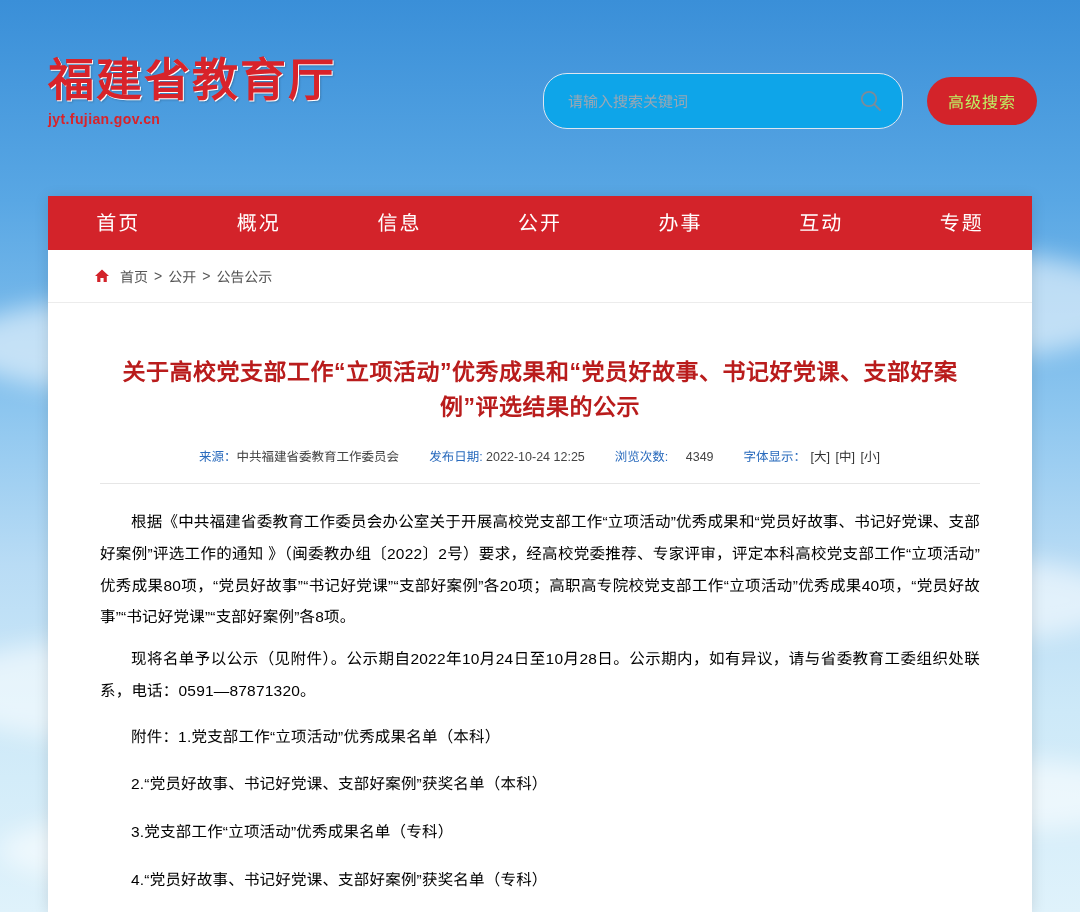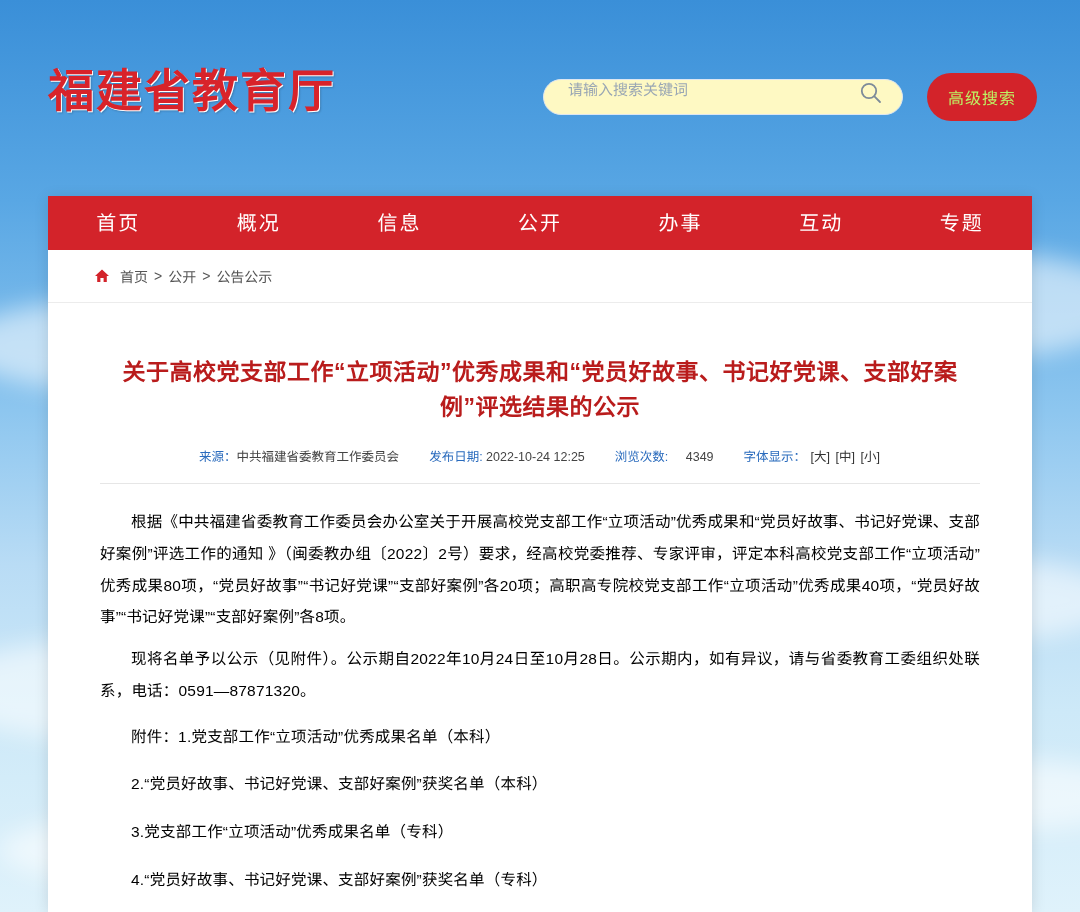--- a/index.html
+++ b/index.html
@@ -67,25 +67,25 @@
   }
   .search-wrap {
     position: absolute;
     left: 543px;
     top: 73px;
     display: flex;
     align-items: center;
   }
   .search-box {
     width: 360px;
-    height: 36px;
-    background: #fef9c3;
+    height: 56px;
+    background: #0ea5e9;
     border-radius: 24px;
     display: flex;
-    align-items: flex-start;
+    align-items: center;
     padding: 0 18px 0 22px;
     box-sizing: border-box;
     border: 1px solid #dde6f1;
   }
   .search-input {
     flex: 1;
     border: none;
     outline: none;
     background: transparent;
     font-size: 15px;
@@ -197,20 +197,21 @@
   <div class="cloud c1"></div>
   <div class="cloud c2"></div>
   <div class="cloud c3"></div>
   <div class="cloud c4"></div>
   <div class="cloud c5"></div>
   <div class="cloud c6"></div>
 
   <div class="header">
     <div class="logo-block">
       <div class="logo-title">福建省教育厅</div>
+      <div class="logo-sub">jyt.fujian.gov.cn</div>
     </div>
 
     <div class="search-wrap">
       <div class="search-box">
         <input class="search-input" type="text" placeholder="请输入搜索关键词" style="">
         <span class="search-icon">
           <svg width="26" height="26" viewBox="0 0 26 26" fill="none">
             <circle cx="11" cy="11" r="7.2" stroke="#7d8b99" stroke-width="1.8"></circle>
             <line x1="16.4" y1="16.4" x2="22" y2="22" stroke="#7d8b99" stroke-width="1.8" stroke-linecap="round"></line>
           </svg>

